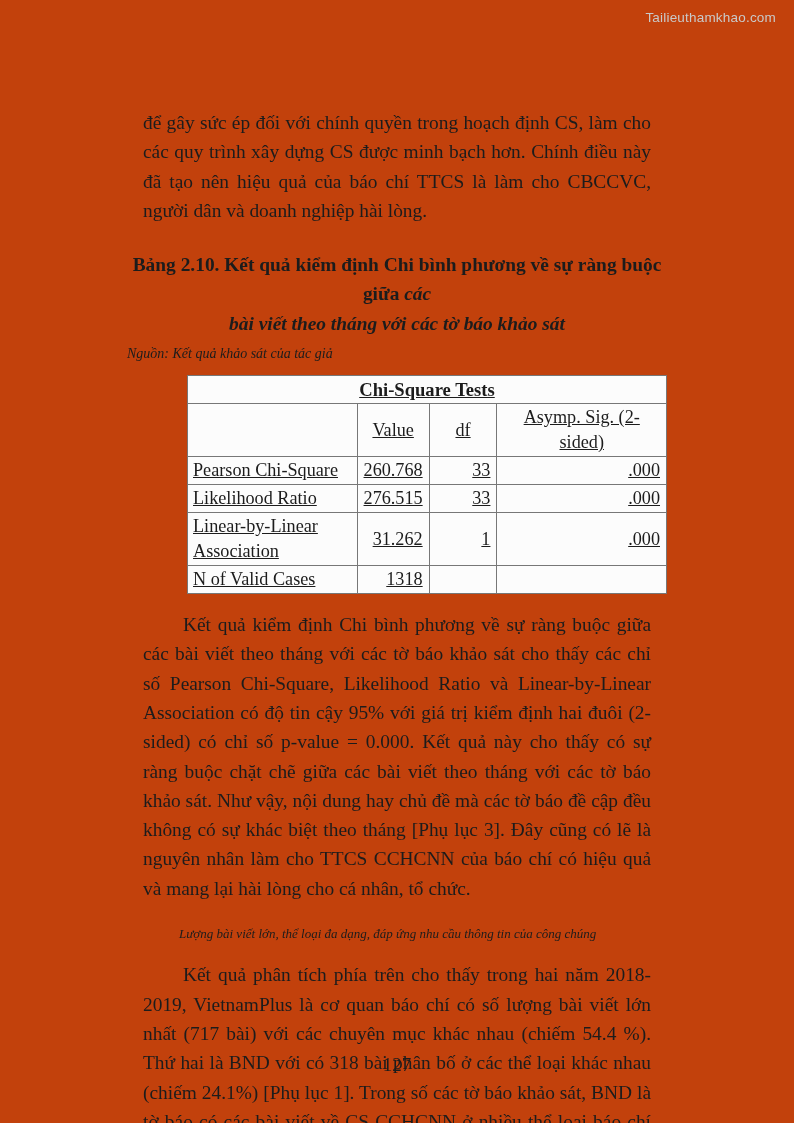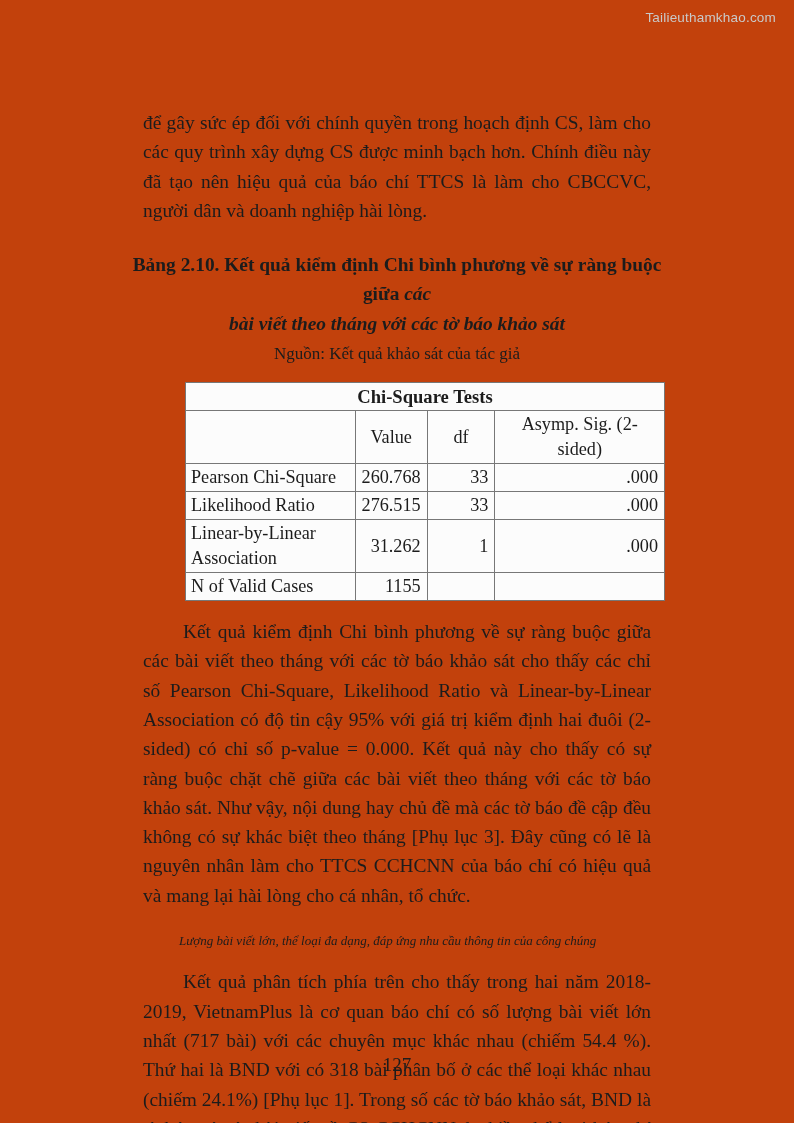--- a/index.html
+++ b/index.html
@@ -70,30 +70,32 @@
   .caption-line2 {
     text-align: center;
     font-weight: bold;
     font-style: italic;
     font-size: 19.4px;
     line-height: 29.3px;
   }
 
   .source-line {
     margin: 2px 0 4px 0;
-    font-size: 17px;
+    font-size: 14px;
     line-height: 27px;
-    text-align: center;
+    font-style: italic;
+    text-align: left;
   }
 
   
   .spss-wrap {
-    margin: 15px 0 6px 0;
+    margin: 8px 0 6px 0;
     display: flex;
-    justify-content: flex-start;
+    justify-content: flex-end;
+    text-decoration: underline;
   }
   table.spss {
     border-collapse: collapse;
     width: 480px;
     margin-left: 58px;
     font-size: 18.2px;
     background: #fcfcfc;
   }
   table.spss th,
   table.spss td {
@@ -200,21 +202,21 @@
             <td class="num">.000</td>
           </tr>
           <tr>
             <td class="rowlabel">Linear-by-Linear Association</td>
             <td class="num">31.262</td>
             <td class="num">1</td>
             <td class="num">.000</td>
           </tr>
           <tr>
             <td class="rowlabel">N of Valid Cases</td>
-            <td class="num">1155</td>
+            <td class="num">1318</td>
             <td class="num empty"></td>
             <td class="num empty"></td>
           </tr>
         </tbody>
       </table>
     </div>
 
     <p class="body-text indent">Kết quả kiểm định Chi bình phương về sự ràng buộc giữa các bài viết theo tháng với các tờ báo khảo sát cho thấy các chỉ số Pearson Chi-Square, Likelihood Ratio và Linear-by-Linear Association có độ tin cậy 95% với giá trị kiểm định hai đuôi (2-sided) có chỉ số p-value = 0.000. Kết quả này cho thấy có sự ràng buộc chặt chẽ giữa các bài viết theo tháng với các tờ báo khảo sát. Như vậy, nội dung hay chủ đề mà các tờ báo đề cập đều không có sự khác biệt theo tháng [Phụ lục 3]. Đây cũng có lẽ là nguyên nhân làm cho TTCS CCHCNN của báo chí có hiệu quả và mang lại hài lòng cho cá nhân, tổ chức.</p>
 
     <p class="italic-head">Lượng bài viết lớn, thể loại đa dạng, đáp ứng nhu cầu thông tin của công chúng</p>

